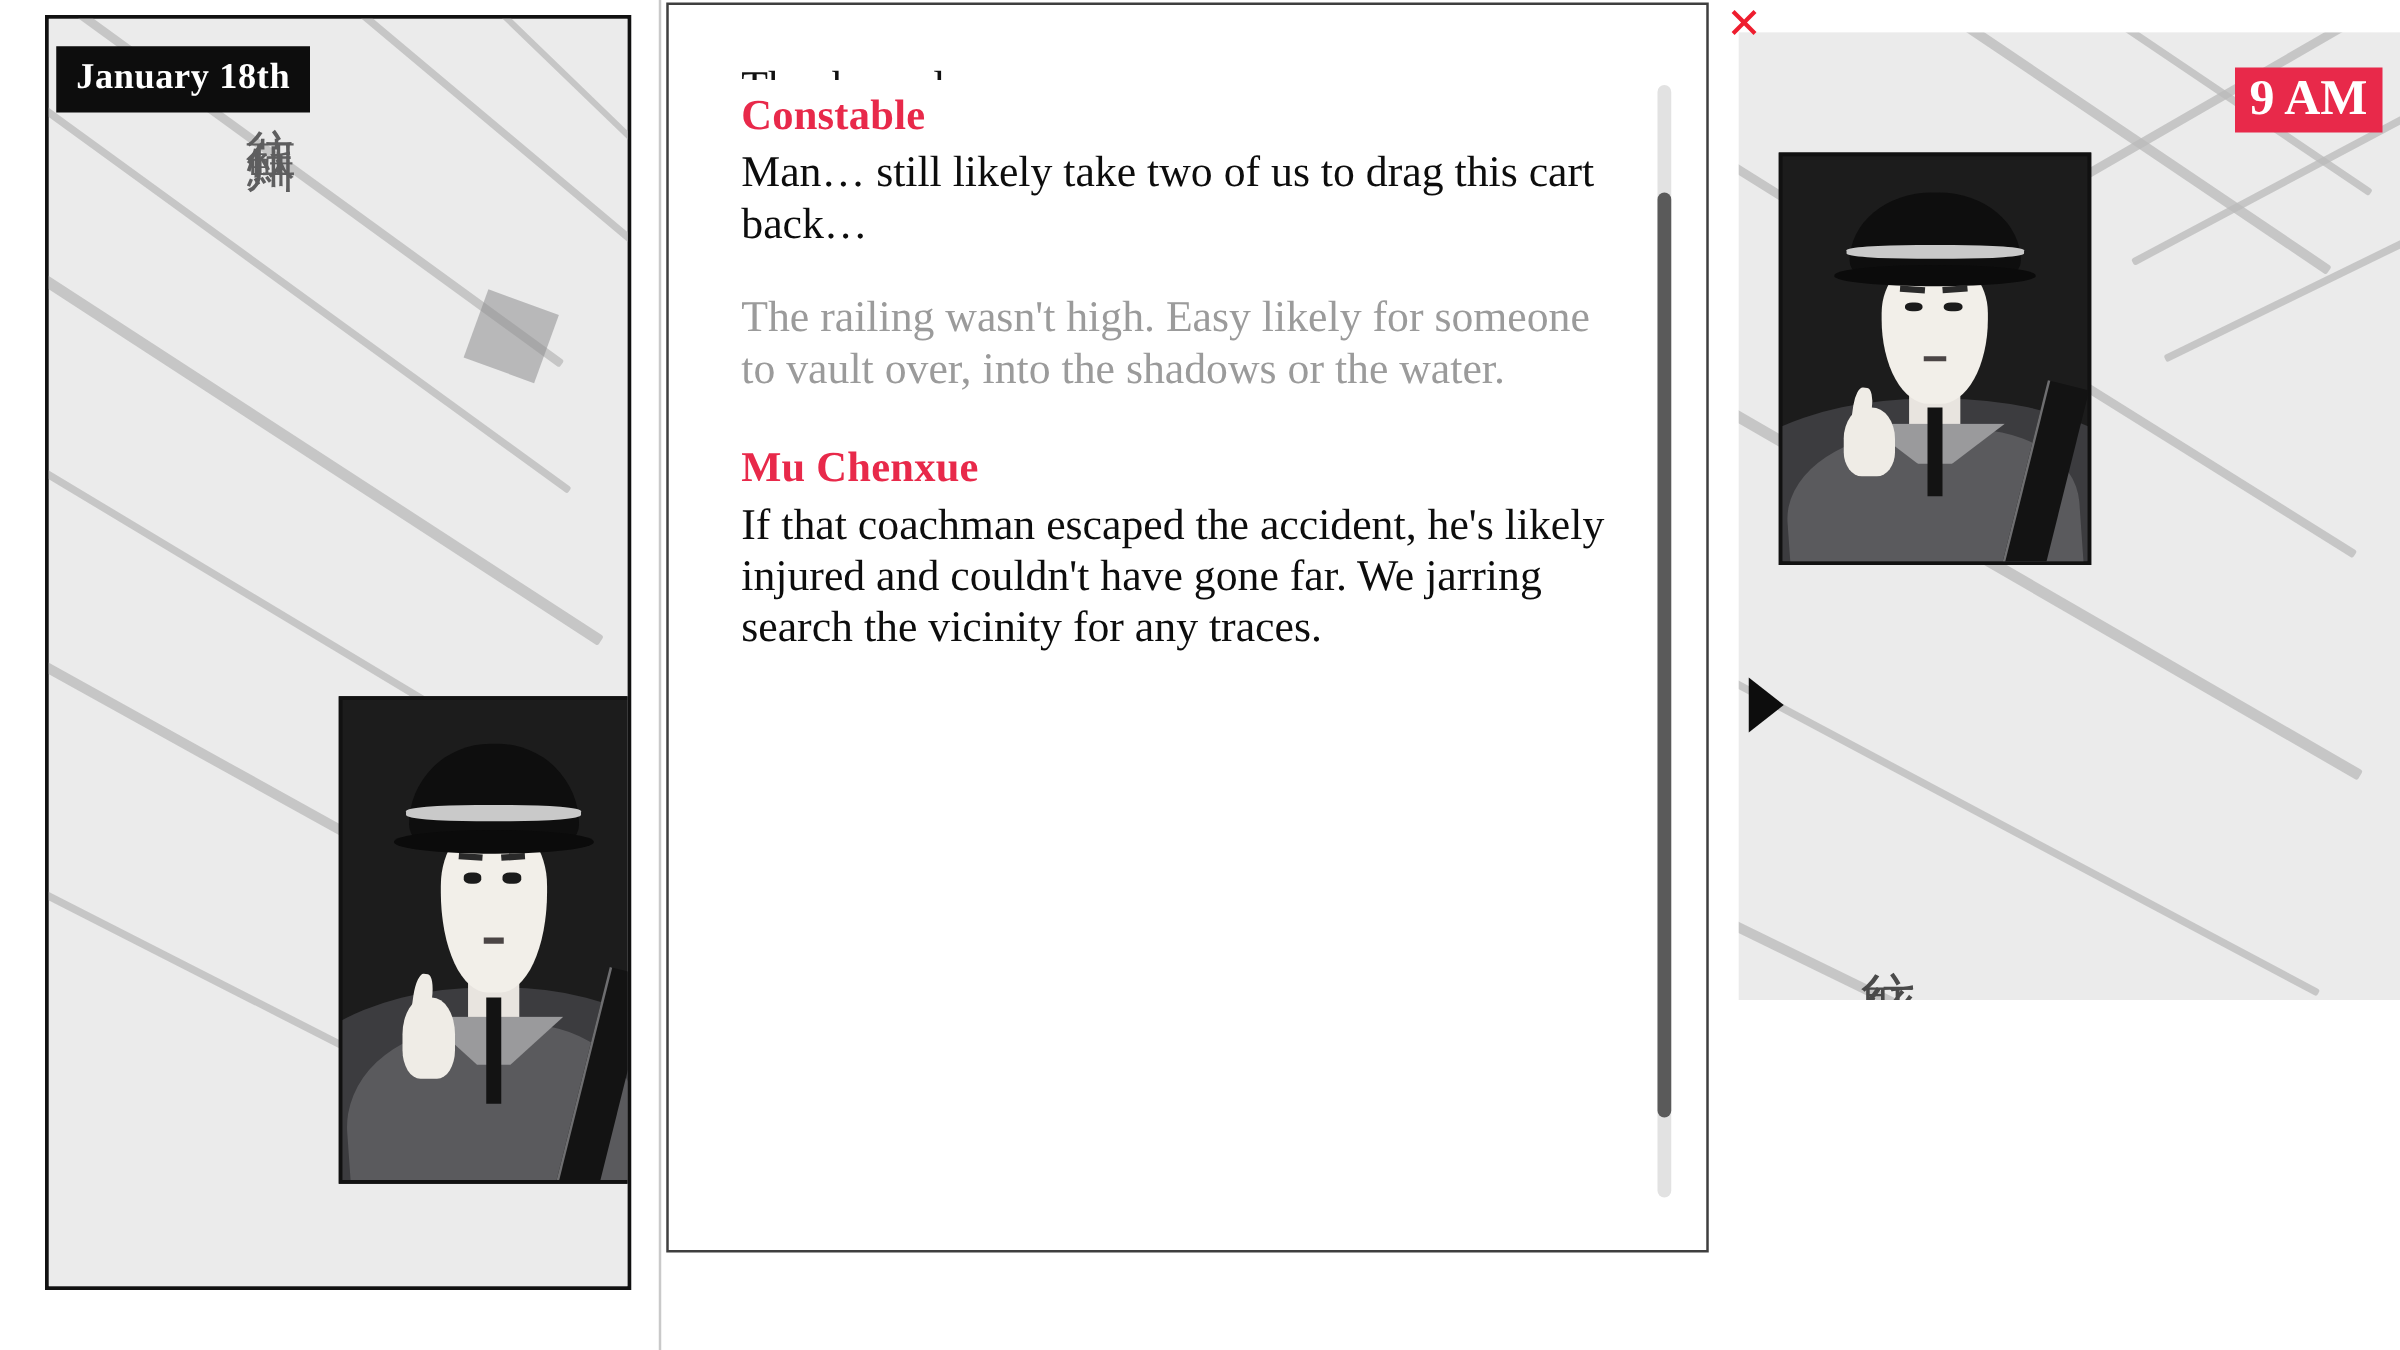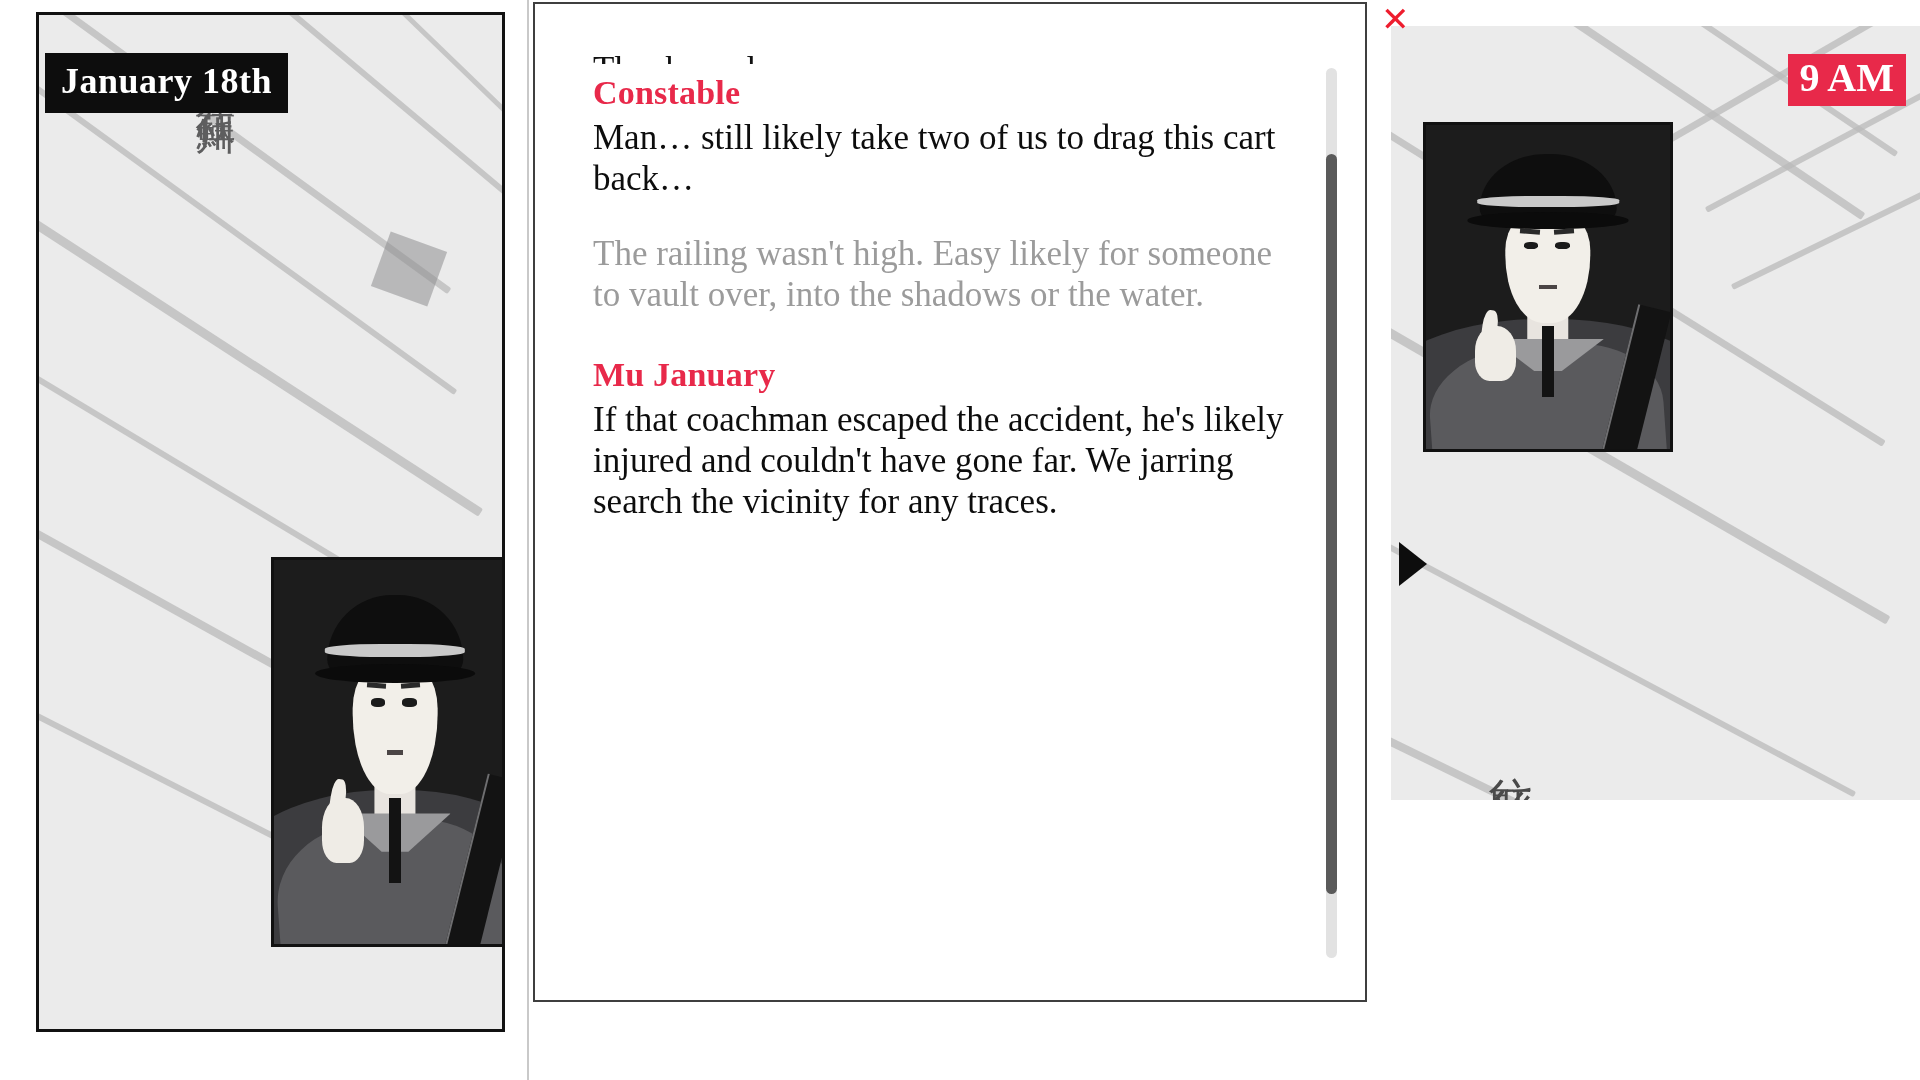--- a/index.html
+++ b/index.html
@@ -49,24 +49,24 @@
     border-radius: 2px;
   }
   .blotch {
     position: absolute;
     background: #8e8e90;
     opacity: .8;
   }
 
   .date-badge {
     position: absolute;
-    top: 38px; left: 6px;
+    top: 22px; left: 6px;
     background: #0d0d0d;
     color: #ffffff;
-    font-size: 36px;
+    font-size: 29px;
     font-weight: bold;
     line-height: 1;
     padding: 10px 16px 14px 16px;
     letter-spacing: .5px;
     font-family: "Liberation Serif", serif;
     z-index: 5;
     text-align: right;
   }
   .vertical-kanji {
     position: absolute;
@@ -410,21 +410,21 @@
 
         <div class="line-partial">Thanks, pal.</div>
 
         <div class="speaker">Constable</div>
         <div class="dial-text">Man… still likely take two of us to drag this cart back…</div>
 
 
         <div class="narration">The railing wasn't high. Easy likely for someone to vault over, into the shadows or the water.</div>
 
         <div class="block-gap"></div>
-        <div class="speaker">Mu January</div>
+        <div class="speaker">Mu Chenxue</div>
         <div class="dial-text">If that coachman escaped the accident, he's likely injured and couldn't have gone far. We jarring search the vicinity for any traces.</div>
       </div>
 
       <div class="scrollbar-track"></div>
       <div class="scrollbar-thumb"></div>
     </div>
   </div>
 
   <div class="panel-divider" style="left:1386px;"></div>
 

